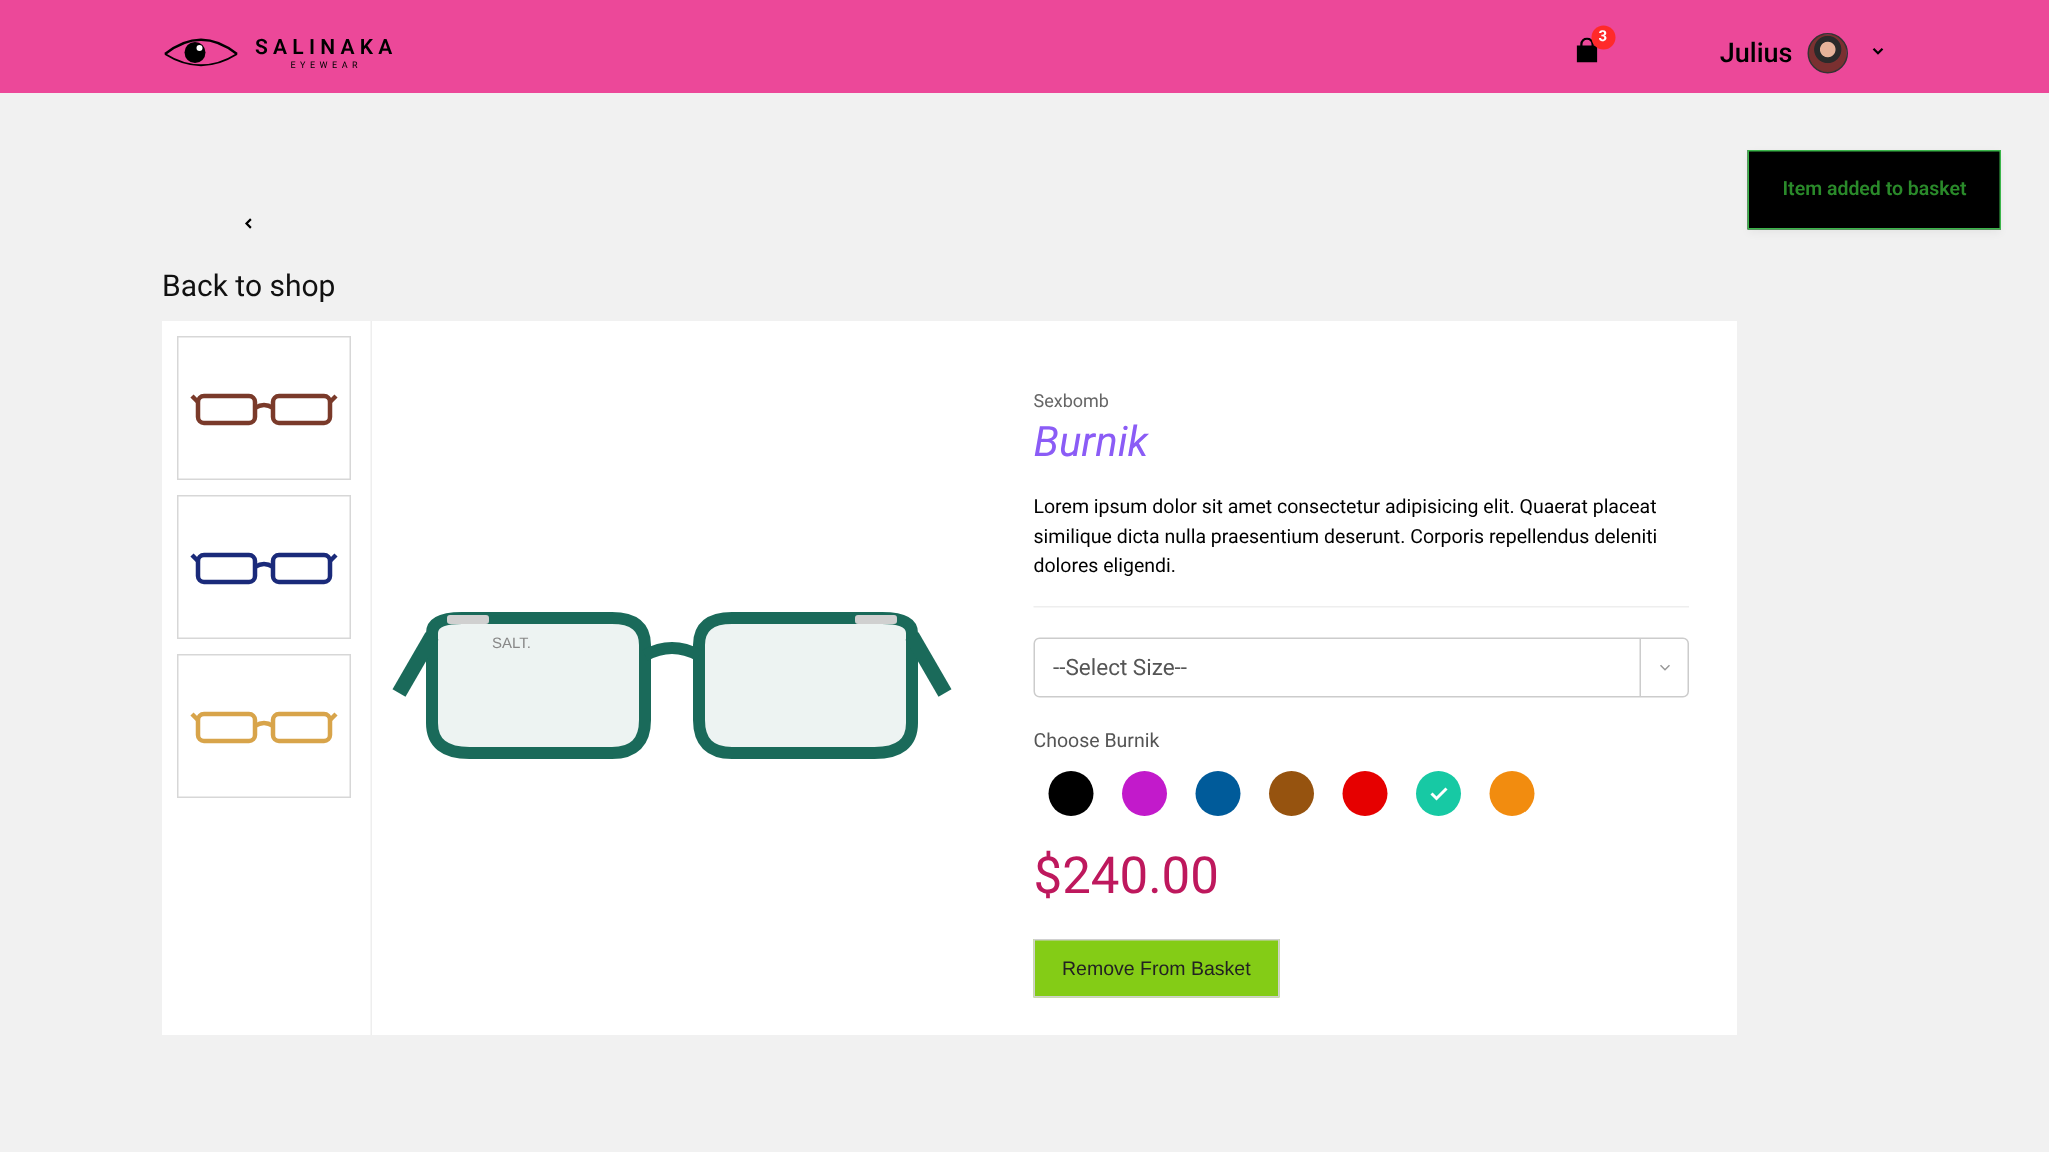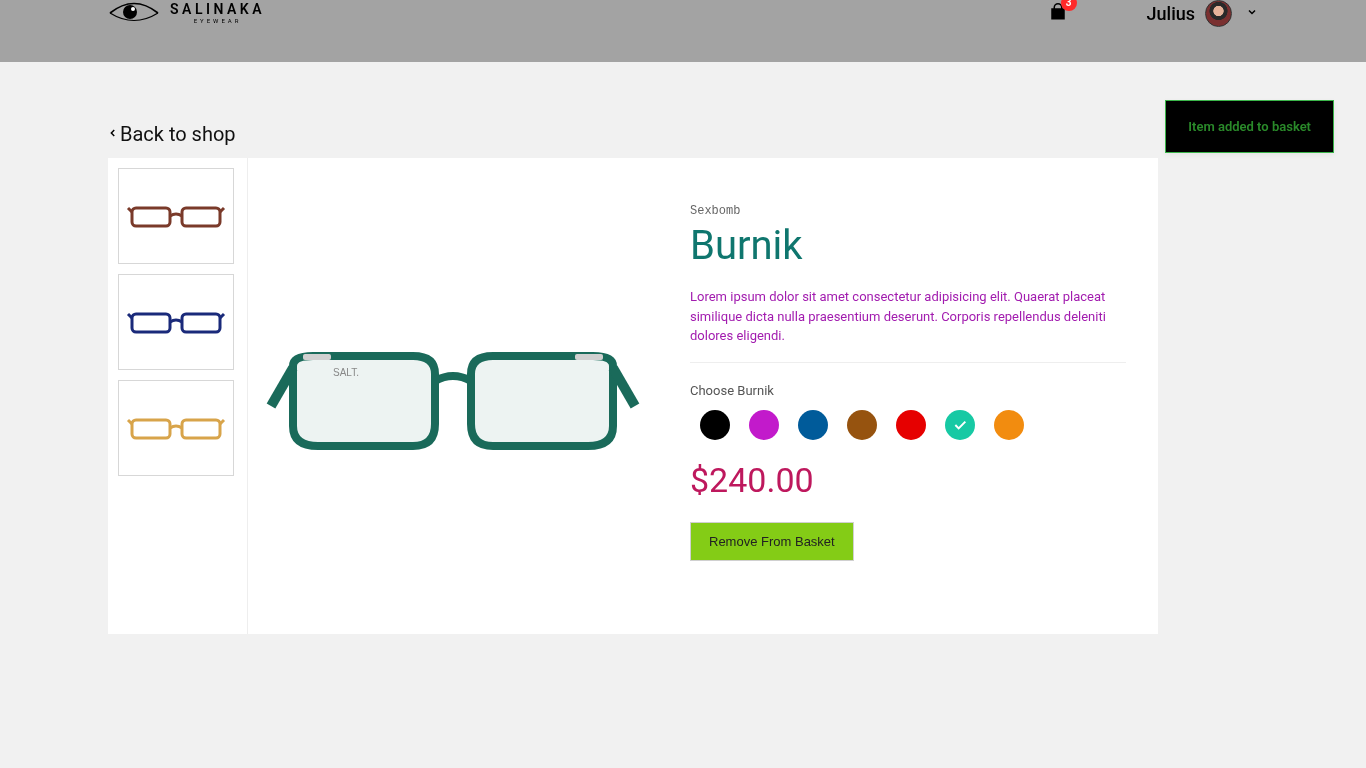--- a/index.html
+++ b/index.html
@@ -9,24 +9,24 @@
     width: 1366px;
     height: 768px;
     overflow: hidden;
     position: relative;
   }
 
   
   .header {
     height: 62px;
     display: flex;
-    align-items: flex-start;
+    align-items: flex-end;
     justify-content: space-between;
-    padding: 0 108px;
-    background: #a3a3a3;
+    padding: 13px 108px;
+    background: #ec4899;
   }
   .logo {
     display: flex;
     align-items: center;
     gap: 10px;
   }
   .logo-text { display: flex; flex-direction: column; line-height: 1; }
   .logo-brand { font-weight: 600; letter-spacing: 3.5px; font-size: 14px; }
   .logo-sub { font-size: 6px; letter-spacing: 3px; text-align: center; margin-top: 2px; }
   .header-right {
@@ -57,26 +57,27 @@
     background: radial-gradient(circle at 50% 40%, #e6b39a 0 25%, #2a2a2a 28% 45%, #7a3030 48% 100%);
     border: 1px solid #333;
   }
   .chev-down { font-size: 12px; padding-left: 4px; }
 
   
   .container { padding: 0 108px; }
   .back-link {
     display: inline-flex;
     align-items: center;
-    gap: 2px;
+    gap: 16px;
     font-size: 20px;
-    margin-top: 60px;
+    margin-top: 76px;
     margin-bottom: 12px;
     cursor: pointer;
     color: #111;
+    flex-direction: column;
   }
 
   
   .toast {
     position: absolute;
     top: 100px;
     right: 32px;
     background: #000000;
     border: 1px solid #3bb54a;
     color: #2a8a2a;
@@ -106,30 +107,30 @@
     width: 116px; height: 96px;
     border: 1px solid #d7d7d7;
     display: flex; align-items: center; justify-content: center;
     cursor: pointer;
     background: #fff;
   }
   .main-image {
     width: 410px;
     display: flex;
     align-items: center;
-    justify-content: center;
+    justify-content: flex-start;
     padding: 10px;
   }
   .details {
     flex: 1;
     padding: 46px 32px 24px 32px;
   }
-  .brand-tag { font-size: 12px; color: #666; margin-bottom: 4px; font-family: Liberation Mono, monospace; }
-  .product-name { font-size: 40px; font-weight: 400; color: #0f766e; margin-bottom: 18px; }
-  .product-desc { font-size: 13px; color: #a21caf; line-height: 1.5; max-width: 430px; }
+  .brand-tag { font-size: 12px; color: #666; margin-bottom: 4px; }
+  .product-name { font-size: 28px; font-weight: 400; color: #8b5cf6; margin-bottom: 18px; font-style: italic; }
+  .product-desc { font-size: 13px; color: #000000; line-height: 1.5; max-width: 430px; }
   .hr { border: none; border-top: 1px solid #eee; margin: 16px 0 20px; }
   .section-label { font-size: 13px; color: #555; margin-bottom: 12px; }
   .select {
     width: 437px;
     height: 40px;
     border: 1px solid #ccc;
     border-radius: 4px;
     display: flex;
     align-items: center;
     justify-content: space-between;
@@ -269,20 +270,28 @@
         </g>
         <text x="70" y="80" font-size="10" fill="#888" font-family="sans-serif">SALT.</text>
       </svg>
     </div>
 
     <div class="details">
       <div class="brand-tag">Sexbomb</div>
       <h1 class="product-name">Burnik</h1>
       <p class="product-desc">Lorem ipsum dolor sit amet consectetur adipisicing elit. Quaerat placeat similique dicta nulla praesentium deserunt. Corporis repellendus deleniti dolores eligendi.</p>
       <hr class="hr">
+      <div class="select">
+        <span>--Select Size--</span>
+        <span class="select-arrow">
+          <svg width="12" height="12" viewBox="0 0 24 24" fill="none" stroke="#999" stroke-width="2">
+            <path d="M6 9l6 6 6-6"></path>
+          </svg>
+        </span>
+      </div>
       <div class="section-label">Choose Burnik</div>
       <div class="colors" id="colors">
           <div class="color-swatch" style="background: rgb(0, 0, 0);"></div>
           <div class="color-swatch" style="background: rgb(194, 26, 203);"></div>
           <div class="color-swatch" style="background: rgb(0, 91, 154);"></div>
           <div class="color-swatch" style="background: rgb(150, 83, 15);"></div>
           <div class="color-swatch" style="background: rgb(230, 0, 0);"></div>
           <div class="color-swatch" style="background: rgb(23, 201, 164);">
             <svg width="16" height="16" viewBox="0 0 24 24" fill="none" stroke="#fff" stroke-width="3">
               <path d="M5 12l5 5L20 7"></path>

